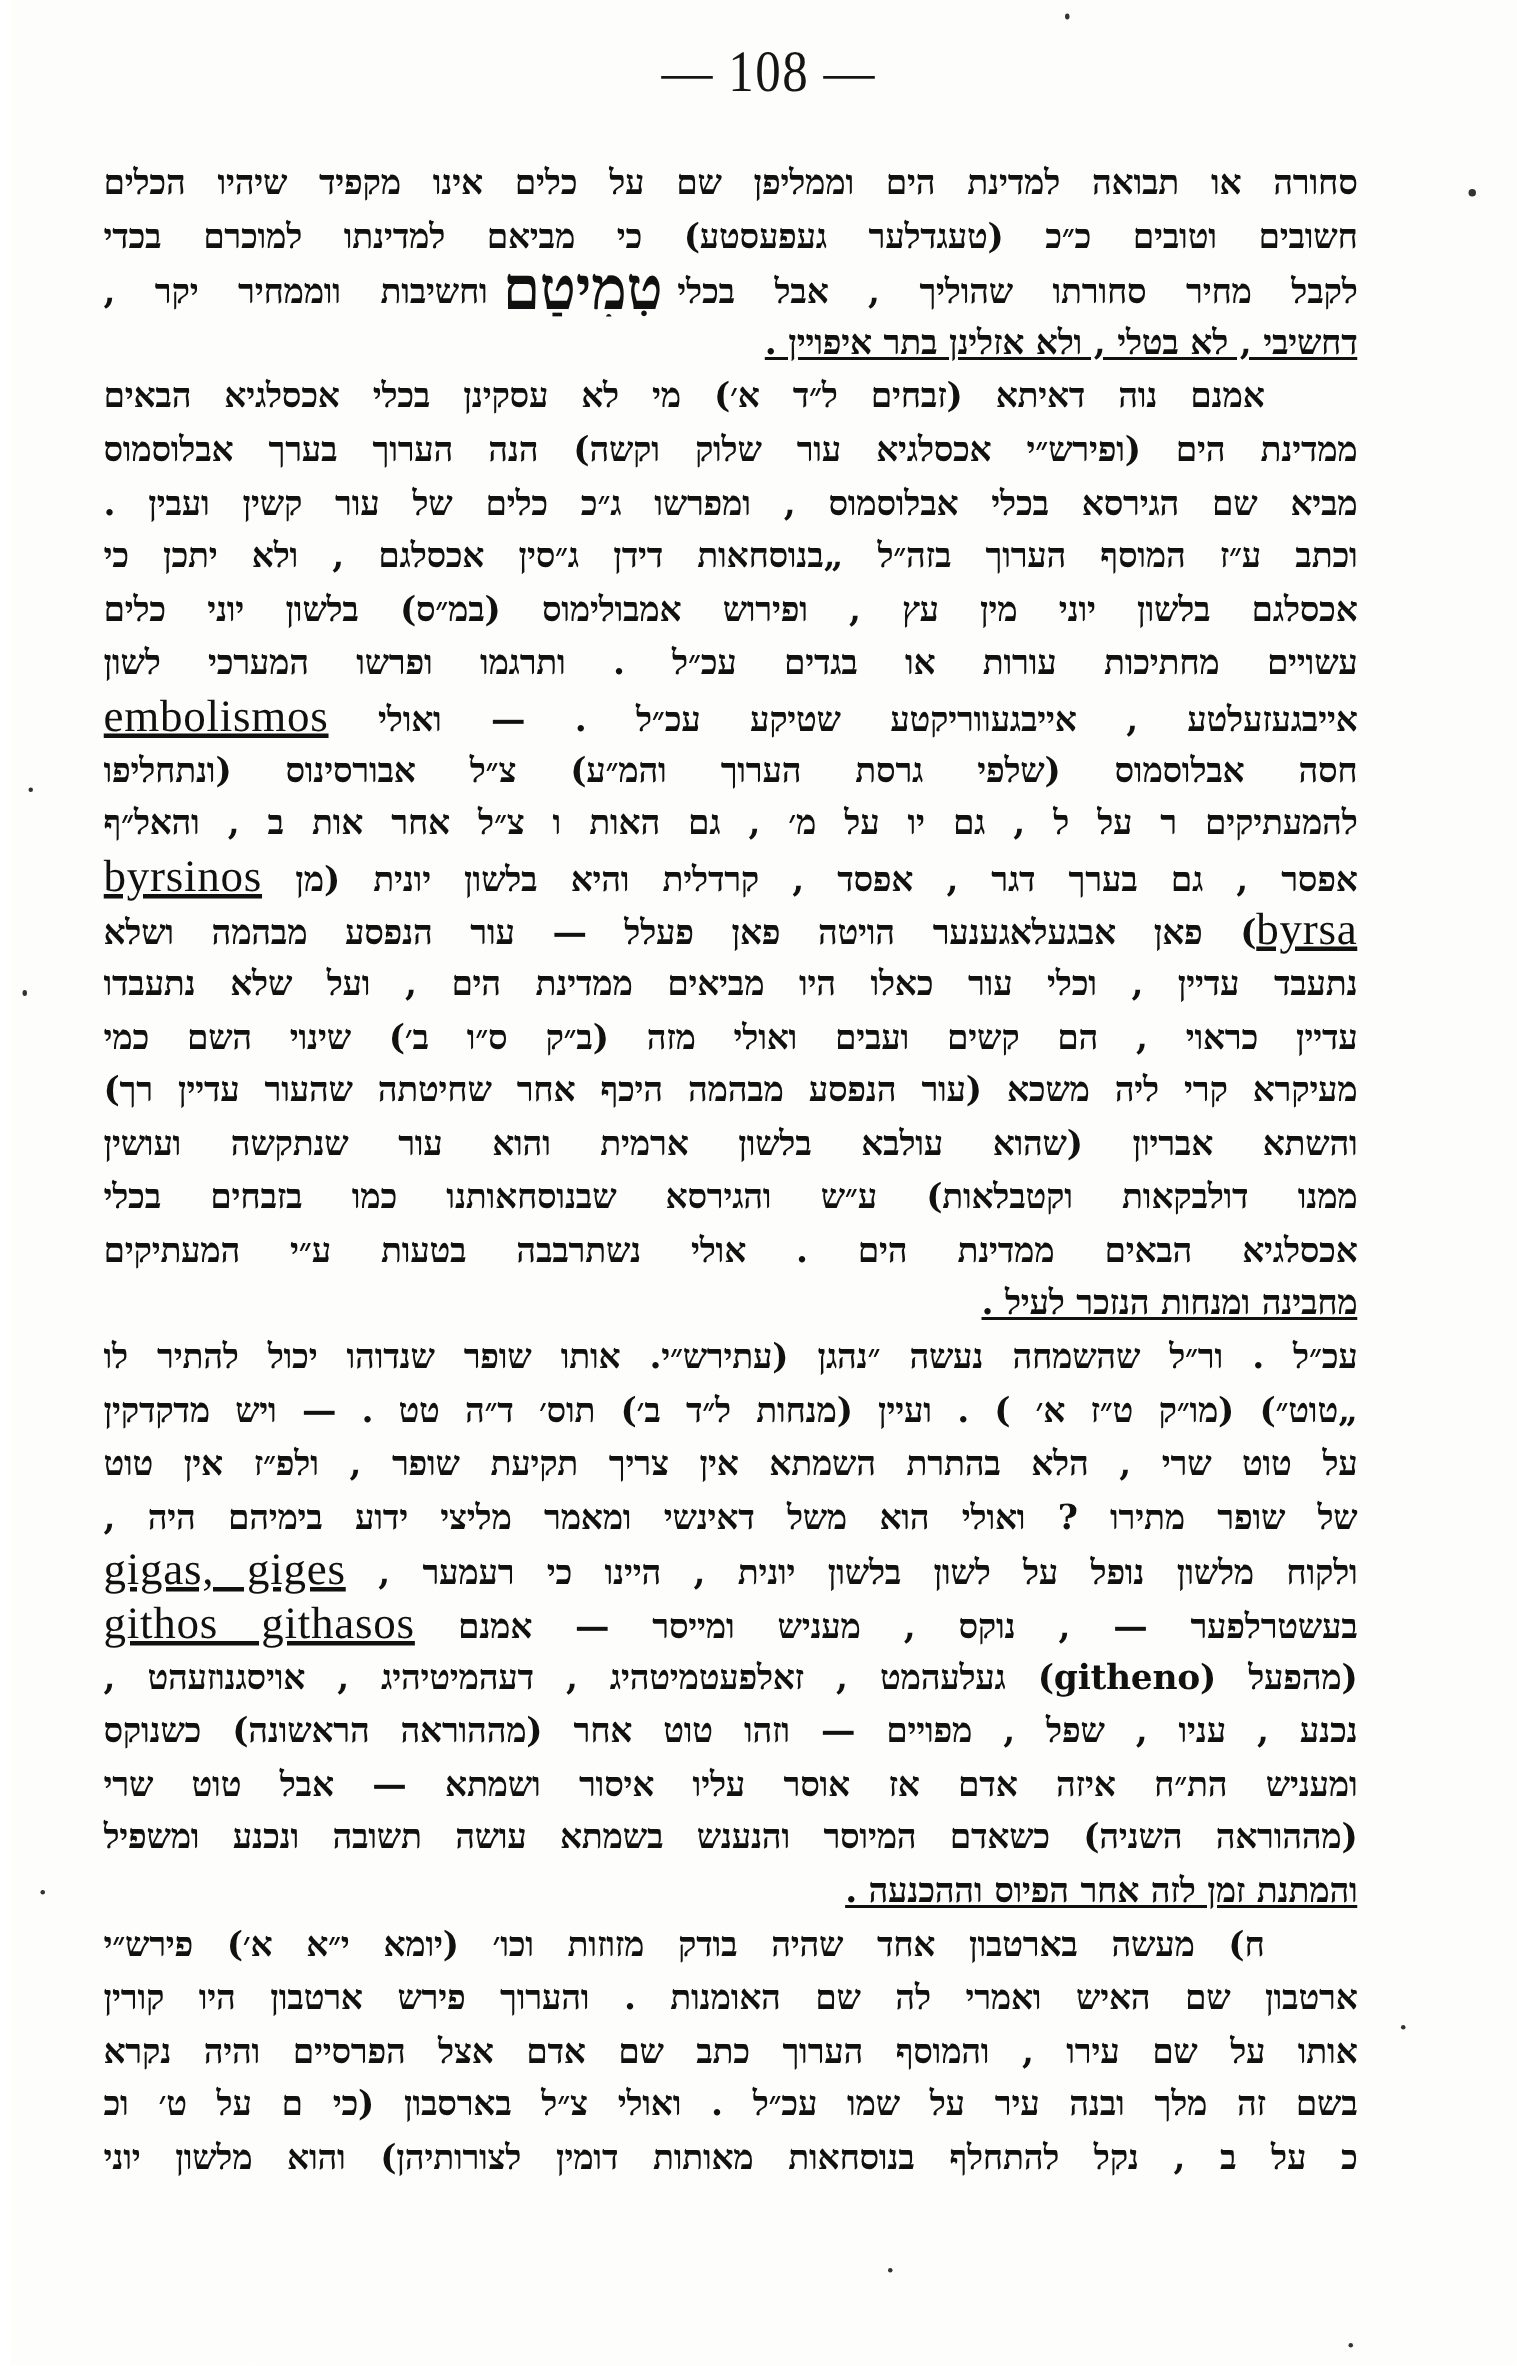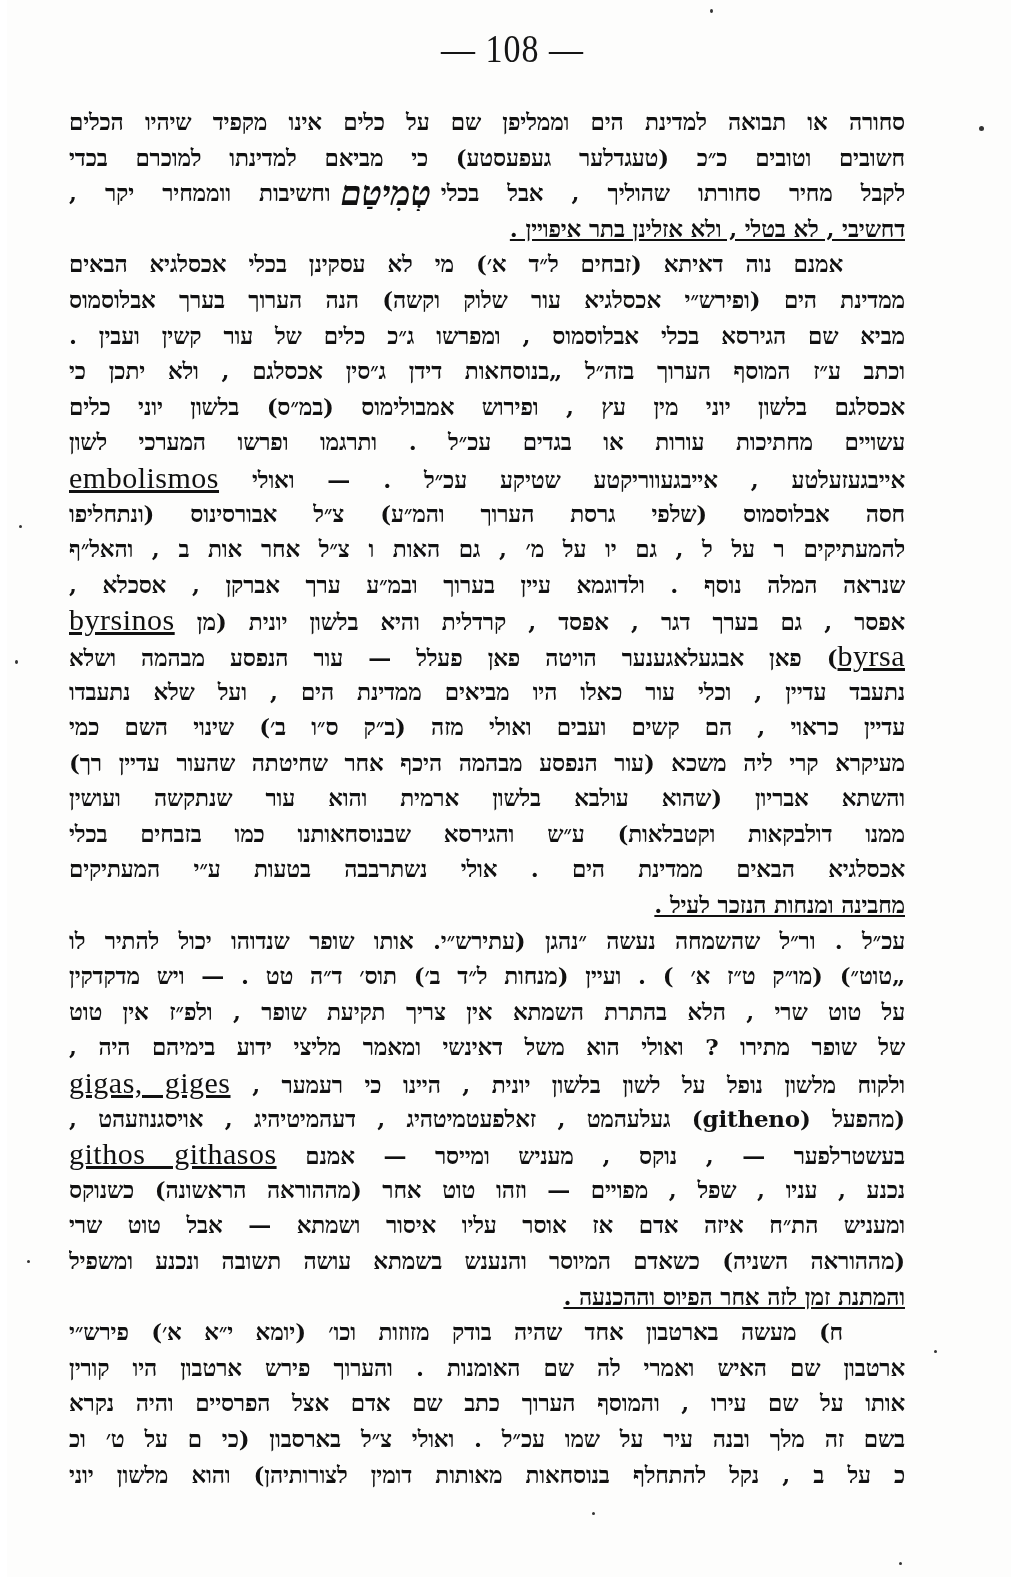--- a/index.html
+++ b/index.html
@@ -54,25 +54,24 @@
       overflow: hidden;
     }
     .line.last {
       text-align-last: right;
       text-decoration: underline;
     }
     .line.indent {
       padding-right: 62px;
     }
     .big-word {
-      font-size: 34px;
+      font-size: 40px;
       font-weight: bold;
       vertical-align: -4px;
       padding: 0 10px;
-      font-style: italic;
     }
     .latin {
       font-family: "Liberation Serif", "DejaVu Serif", serif;
       font-weight: normal;
       font-size: 30px;
       letter-spacing: 0.5px;
       text-decoration: underline;
     }
     .speck {
       position: absolute;
@@ -100,21 +99,20 @@
     <div class="line">מביא שם הגירסא בכלי אבלוסמוס , ומפרשו ג״כ כלים של עור קשין ועבין .</div>
     <div class="line">וכתב ע״ז המוסף הערוך בזה״ל „בנוסחאות דידן ג״סין אכסלגם , ולא יתכן כי</div>
     <div class="line">אכסלגם בלשון יוני מין עץ , ופירוש אמבולימוס (במ״ס) בלשון יוני כלים</div>
     <div class="line">עשויים מחתיכות עורות או בגדים עכ״ל . ותרגמו ופרשו המערכי לשון</div>
     <div class="line">
       <span>אייבגעזעלטע , אייבגעווריקטע שטיקע עכ״ל . — ואולי</span>
       <span class="latin" dir="ltr">embolismos</span>
     </div>
     <div class="line">חסה אבלוסמוס (שלפי גרסת הערוך והמ״ע) צ״ל אבורסינוס (ונתחליפו</div>
     <div class="line">להמעתיקים ר על ל , גם יו על מ׳ , גם האות ו צ״ל אחר אות ב , והאל״ף</div>
-    <div class="line">שנראה המלה נוסף . ולדוגמא עיין בערוך ובמ״ע ערך אברקן , אסכלא ,</div>
     <div class="line">
       <span>אפסר , גם בערך דגר , אפסד , קרדלית והיא בלשון יונית (מן</span>
       <span class="latin" dir="ltr">byrsinos</span>
     </div>
     <div class="line">
       <span class="latin" dir="ltr">byrsa</span><span>) פאן אבגעלאגענער הויטה פאן פעלל — עור הנפסע מבהמה ושלא</span>
     </div>
     <div class="line">נתעבד עדיין , וכלי עור כאלו היו מביאים ממדינת הים , ועל שלא נתעבדו</div>
     <div class="line">עדיין כראוי , הם קשים ועבים ואולי מזה (ב״ק ס״ו ב׳) שינוי השם כמי</div>
     <div class="line">מעיקרא קרי ליה משכא (עור הנפסע מבהמה היכף אחר שחיטתה שהעור עדיין רך)</div>
@@ -123,25 +121,25 @@
     <div class="line">אכסלגיא הבאים ממדינת הים . אולי נשתרבבה בטעות ע״י המעתיקים</div>
     <div class="line last">מחבינה ומנחות הנזכר לעיל .</div>
     <div class="line">עכ״ל . ור״ל שהשמחה נעשה ״נהגן (עתירש״י. אותו שופר שנדוהו יכול להתיר לו</div>
     <div class="line">„טוט״) (מו״ק ט״ז א׳ ) . ועיין (מנחות ל״ד ב׳) תוס׳ ד״ה טט . — ויש מדקדקין</div>
     <div class="line">על טוט שרי , הלא בהתרת השמתא אין צריך תקיעת שופר , ולפ״ז אין טוט</div>
     <div class="line">של שופר מתירו ? ואולי הוא משל דאינשי ומאמר מליצי ידוע בימיהם היה ,</div>
     <div class="line">
       <span>ולקוח מלשון נופל על לשון בלשון יונית , היינו כי רעמער ,</span>
       <span class="latin" dir="ltr">gigas, giges</span>
     </div>
-    <div class="line">(מהפעל (githeno) געלעהמט , זאלפעטמיטהיג , דעהמיטיהיג , אויסגנוזעהט ,</div>
     <div class="line">
       <span>בעשטרלפער — , נוקס , מעניש ומייסר — אמנם</span>
       <span class="latin" dir="ltr">githos githasos</span>
     </div>
+    <div class="line">(מהפעל (githeno) געלעהמט , זאלפעטמיטהיג , דעהמיטיהיג , אויסגנוזעהט ,</div>
     <div class="line">נכנע , עניו , שפל , מפויים — וזהו טוט אחר (מההוראה הראשונה) כשנוקס</div>
     <div class="line">ומעניש הת״ח איזה אדם אז אוסר עליו איסור ושמתא — אבל טוט שרי</div>
     <div class="line">(מההוראה השניה) כשאדם המיוסר והנענש בשמתא עושה תשובה ונכנע ומשפיל</div>
     <div class="line last">והמתנת זמן לזה אחר הפיוס וההכנעה .</div>
     <div class="line indent">ח) מעשה בארטבון אחד שהיה בודק מזוזות וכו׳ (יומא י״א א׳) פירש״י</div>
     <div class="line">ארטבון שם האיש ואמרי לה שם האומנות . והערוך פירש ארטבון היו קורין</div>
     <div class="line">אותו על שם עירו , והמוסף הערוך כתב שם אדם אצל הפרסיים והיה נקרא</div>
     <div class="line">בשם זה מלך ובנה עיר על שמו עכ״ל . ואולי צ״ל בארסבון (כי ם על ט׳ וכ</div>
     <div class="line">כ על ב , נקל להתחלף בנוסחאות מאותות דומין לצורותיהן) והוא מלשון יוני</div>
 

